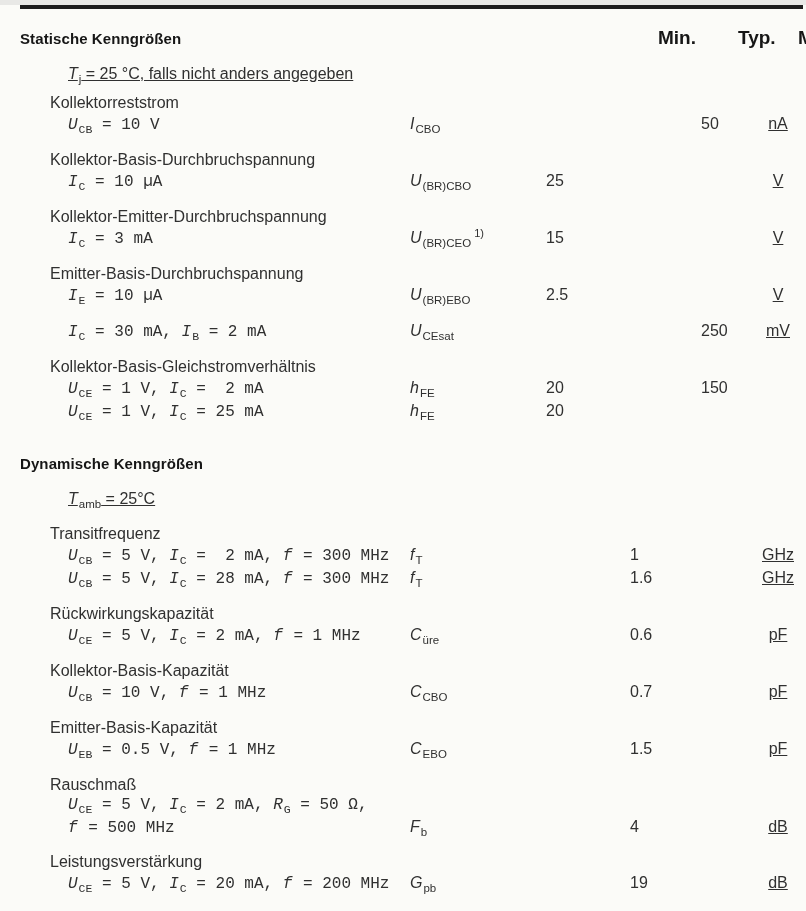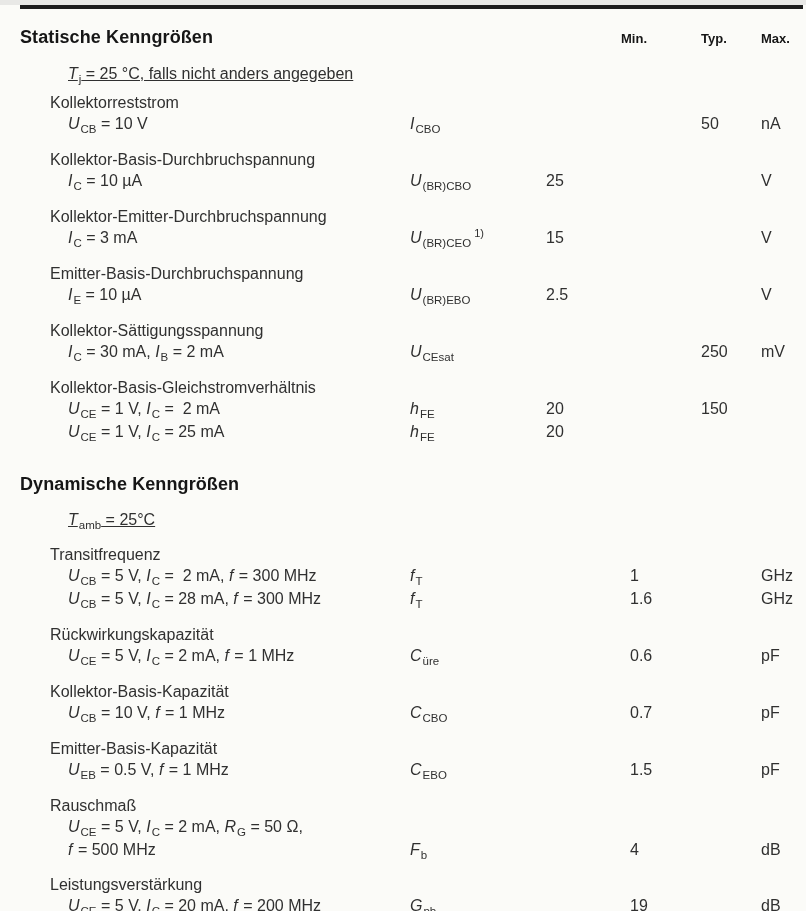--- a/index.html
+++ b/index.html
@@ -13,42 +13,42 @@
     font-size:16px; line-height:21px;
   }
   .rule-top { height:4px; background:var(--rule,#1d1d1d); margin-top:5px; margin-right:-8px; }
   .grid {
     display:grid;
     grid-template-columns:390px 127px 84px 76px 64px 1fr;
     align-items:baseline;
   }
   .header-row { margin-top:18px; }
   .section-title {
-    grid-column:1 / 3; font-weight:bold; font-size:18px; color:var(--ink-bold,#161616);
+    grid-column:1 / 3; font-weight:bold; font-size:15px; color:var(--ink-bold,#161616);
     letter-spacing:.1px;
   }
-  .colh { font-weight:bold; font-size:13px; color:var(--ink-bold,#161616); }
+  .colh { font-weight:bold; font-size:19px; color:var(--ink-bold,#161616);margin-left:37px; }
   .colh.min { padding-left:0; }
   .colh.typ { padding-left:4px; }
   .colh.max { padding-left:0; }
   .note-row { margin-top:14px;text-decoration:underline; }
   .note { grid-column:1 / 7; padding-left:48px; white-space:pre-wrap; }
   .sec2 { margin-top:30px; }
   .group { margin-top:13px; }
   .group.first { margin-top:6px; }
   .group.transit { margin-top:12px; }
   .group.last { margin-top:12px; }
   .glabel { padding-left:30px; }
-  .cond { padding-left:48px; white-space:pre-wrap; }
+  .cond { padding-left:48px; white-space:pre-wrap;font-family:Liberation Mono, monospace; }
   .sym { white-space:pre-wrap; }
   .val { white-space:pre-wrap; }
   .val.min { padding-left:9px; }
   .val.typ { padding-left:9px; }
   .val.max { padding-left:4px; }
-  .unit { text-align:left; }
+  .unit { text-align:center;text-decoration:underline; }
   .seg-v { font-style:italic; padding-right:1px; }
   .seg-s { font-style:normal; font-size:11.5px; position:relative; top:3.5px; }
   .seg-p { font-style:normal; font-size:11px; position:relative; top:-6px; margin-left:3px; }
   .hidden { visibility:hidden; }
 </style>
 </head>
 <body>
 
 <div class="page" style="--paper: #fbfbf8; --ink: #303030; --ink-bold: #161616; --rule: #1d1d1d;">
   <div class="rule-top"></div>
@@ -112,21 +112,20 @@
     <div class="cond"><span class="seg-v">I</span><span class="seg-s">E</span><span class="seg-t"> = 10 µA</span></div>
     <div class="sym"><span class="seg-v">U</span><span class="seg-s">(BR)EBO</span></div>
     <div class="val min">2.5</div>
     <div class="val typ"></div>
     <div class="val max"></div>
     <div class="unit">V</div>
   </div>
             </div>
   </div>
           <div class="group">
-    <div class="glabel">Kollektor-Sättigungsspannung</div>
     <div>
               <div class="grid">
     <div class="cond"><span class="seg-v">I</span><span class="seg-s">C</span><span class="seg-t"> = 30 mA, </span><span class="seg-v">I</span><span class="seg-s">B</span><span class="seg-t"> = 2 mA</span></div>
     <div class="sym"><span class="seg-v">U</span><span class="seg-s">CEsat</span></div>
     <div class="val min"></div>
     <div class="val typ"></div>
     <div class="val max">250</div>
     <div class="unit">mV</div>
   </div>
             </div>

